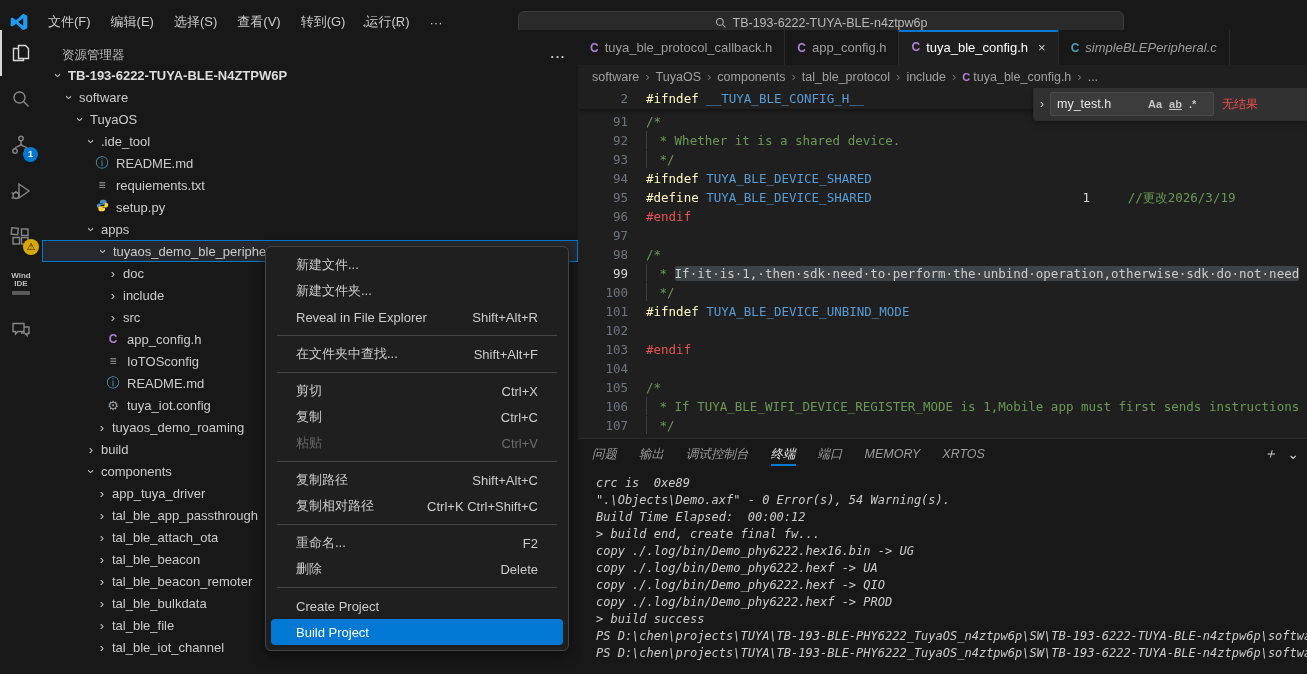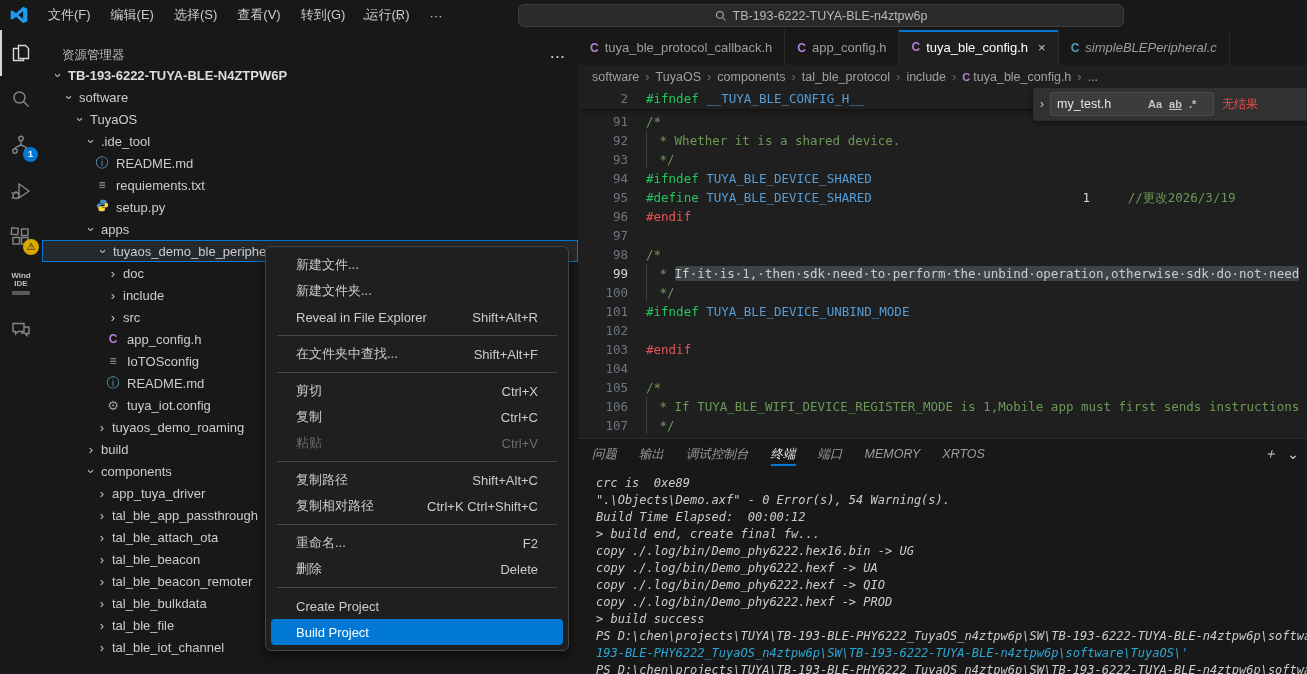--- a/index.html
+++ b/index.html
@@ -1,19 +1,19 @@
 <!DOCTYPE html>
 <html><head>
 <meta charset="utf-8">
 <style>
   html,body{margin:0;padding:0;background:#000;}
   .app{position:relative;width:1307px;height:674px;background:#181818;overflow:hidden;
        font-family:"Liberation Sans","DejaVu Sans",sans-serif;font-size:13px;color:#cccccc;}
   
-  .titlebar{position:absolute;left:0;top:0;width:1307px;height:30px;background:#181818;
+  .titlebar{position:absolute;left:0;top:7px;width:1307px;height:30px;background:#181818;
             border-bottom:1px solid #2b2b2b;display:flex;align-items:center;}
   .vs-logo{width:20px;height:20px;margin:0 10px 0 9px;flex:none;}
   .menus{display:flex;align-items:center;gap:2px;}
   .menu-item{padding:3px 9px;border-radius:5px;color:#cccccc;cursor:default;}
   .nav-arrows{position:absolute;left:360px;top:0;height:30px;display:flex;align-items:center;gap:14px;
               color:#9aa3ab;font-size:15px;}
   .cmd-center{position:absolute;left:518px;top:4px;width:604px;height:21px;background:#2a2a2a;
               border:1px solid #3c3c3c;border-radius:6px;display:flex;align-items:center;justify-content:center;
               color:#b8b8b8;font-size:12.5px;gap:6px;}
   
@@ -65,21 +65,21 @@
   .editor{position:absolute;left:0;top:58px;right:0;height:350px;overflow:hidden;background:#1f1f1f;
           font-family:"DejaVu Sans Mono","Liberation Mono",monospace;font-size:12.5px;}
   .sticky{position:absolute;left:0;top:0;right:0;height:21px;background:#1f1f1f;z-index:3;
           box-shadow:0 2px 5px rgba(0,0,0,.45);}
   .code{position:absolute;left:0;top:24px;right:0;bottom:0;}
   .cl{height:19px;line-height:19px;display:flex;white-space:pre;}
   .sticky .cl{height:21px;line-height:21px;}
   .ln{flex:none;width:50px;text-align:right;color:#6e7681;padding-right:0;}
   .lc{margin-left:18px;white-space:pre;overflow:hidden;}
   .cl.cur .ln{color:#d7d7d7;}
-  .kw{color:#22c55e;margin-top:39px;} .id{color:#569CD6;} .cm{color:#6A9955;} .red{color:#e45454;}
+  .kw{color:#fef9c3;margin-top:39px;} .id{color:#569CD6;} .cm{color:#6A9955;} .red{color:#e45454;}
   .num{color:#d4d4d4;} .pl{color:#d4d4d4;}
   .sel{background:#3e4347;border-radius:2px;}
   .g{display:inline-block;width:5px;height:18px;border-left:1px solid #3f3f3f;vertical-align:-4px;}
   
   .find{position:absolute;top:0;right:0;width:272px;height:32px;background:#313131;z-index:5;
         border:1px solid #2b2b2b;border-top:none;border-radius:0 0 0 4px;box-shadow:0 2px 6px rgba(0,0,0,.4);
         display:flex;align-items:center;font-family:"Liberation Sans","DejaVu Sans",sans-serif;}
   .find-chev{width:16px;text-align:center;color:#cccccc;font-size:12px;}
   .find-input{position:relative;width:162px;height:22px;background:#3c3c3c;border:1px solid #4a4a4a;border-radius:2px;
               display:flex;align-items:center;}
@@ -401,21 +401,20 @@
           <div class="tline">crc is  0xe89</div>
           <div class="tline">".\Objects\Demo.axf" - 0 Error(s), 54 Warning(s).</div>
           <div class="tline">Build Time Elapsed:  00:00:12</div>
           <div class="tline">&gt; build end, create final fw...</div>
           <div class="tline">copy ./.log/bin/Demo_phy6222.hex16.bin -&gt; UG</div>
           <div class="tline">copy ./.log/bin/Demo_phy6222.hexf -&gt; UA</div>
           <div class="tline">copy ./.log/bin/Demo_phy6222.hexf -&gt; QIO</div>
           <div class="tline">copy ./.log/bin/Demo_phy6222.hexf -&gt; PROD</div>
           <div class="tline">&gt; build success</div>
           <div class="tline">PS D:\chen\projects\TUYA\TB-193-BLE-PHY6222_TuyaOS_n4ztpw6p\SW\TB-193-6222-TUYA-BLE-n4ztpw6p\software</div>
-          <div class="tline blue">193-BLE-PHY6222_TuyaOS_n4ztpw6p\SW\TB-193-6222-TUYA-BLE-n4ztpw6p\software\TuyaOS\'</div>
           <div class="tline">PS D:\chen\projects\TUYA\TB-193-BLE-PHY6222_TuyaOS_n4ztpw6p\SW\TB-193-6222-TUYA-BLE-n4ztpw6p\software</div>
         </div>
     </div>
   </div>
 
   <div class="ctx" id="ctxMenu">
       <div class="mi">
         <span>新建文件...</span>
       </div>
       <div class="mi">

